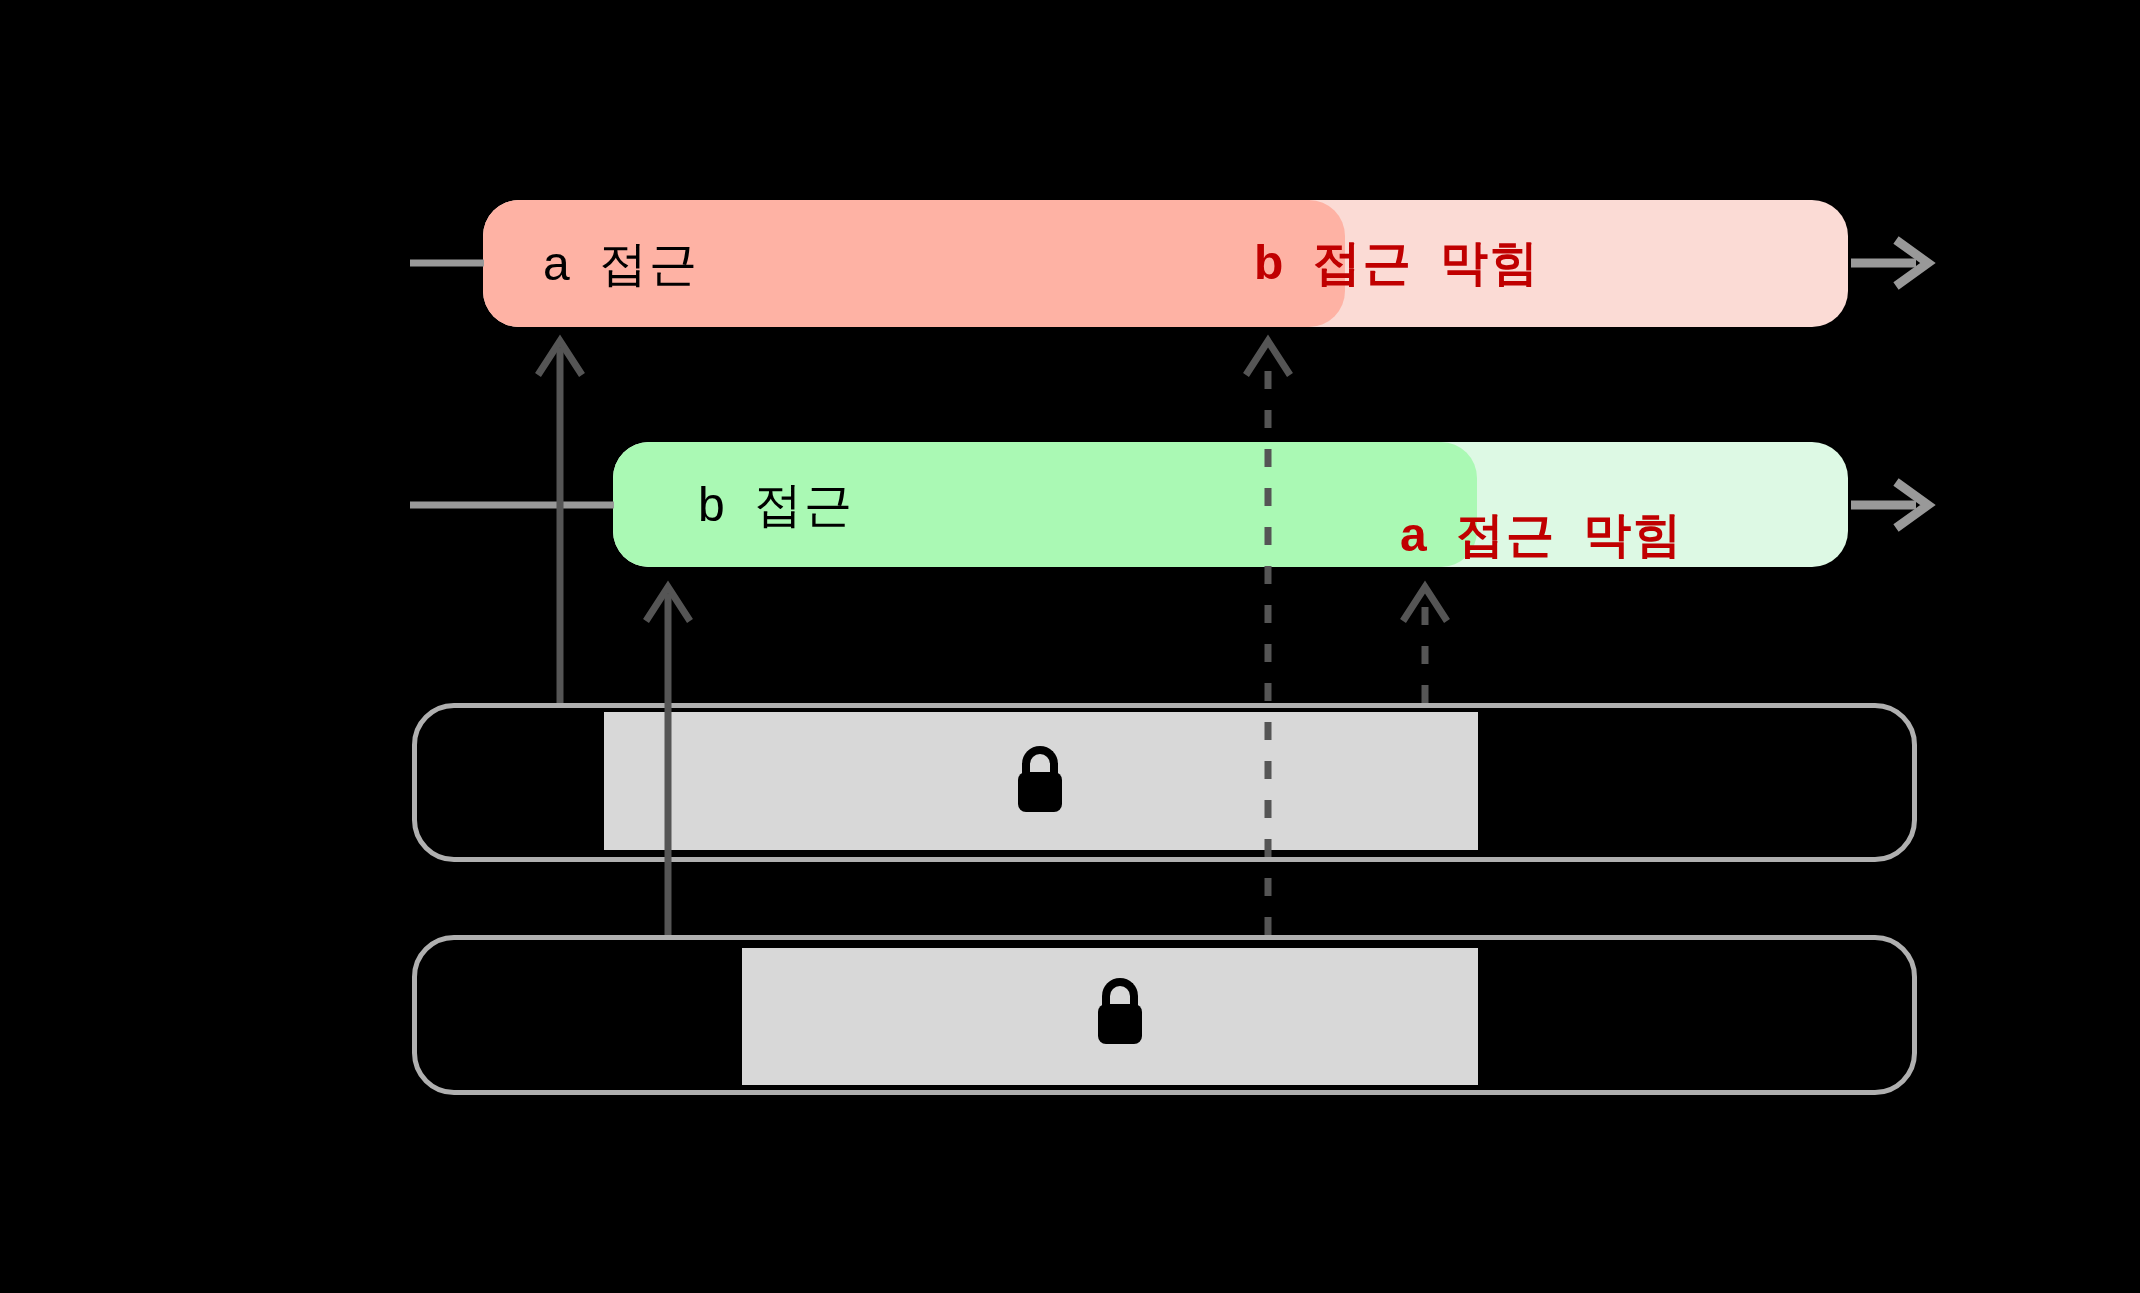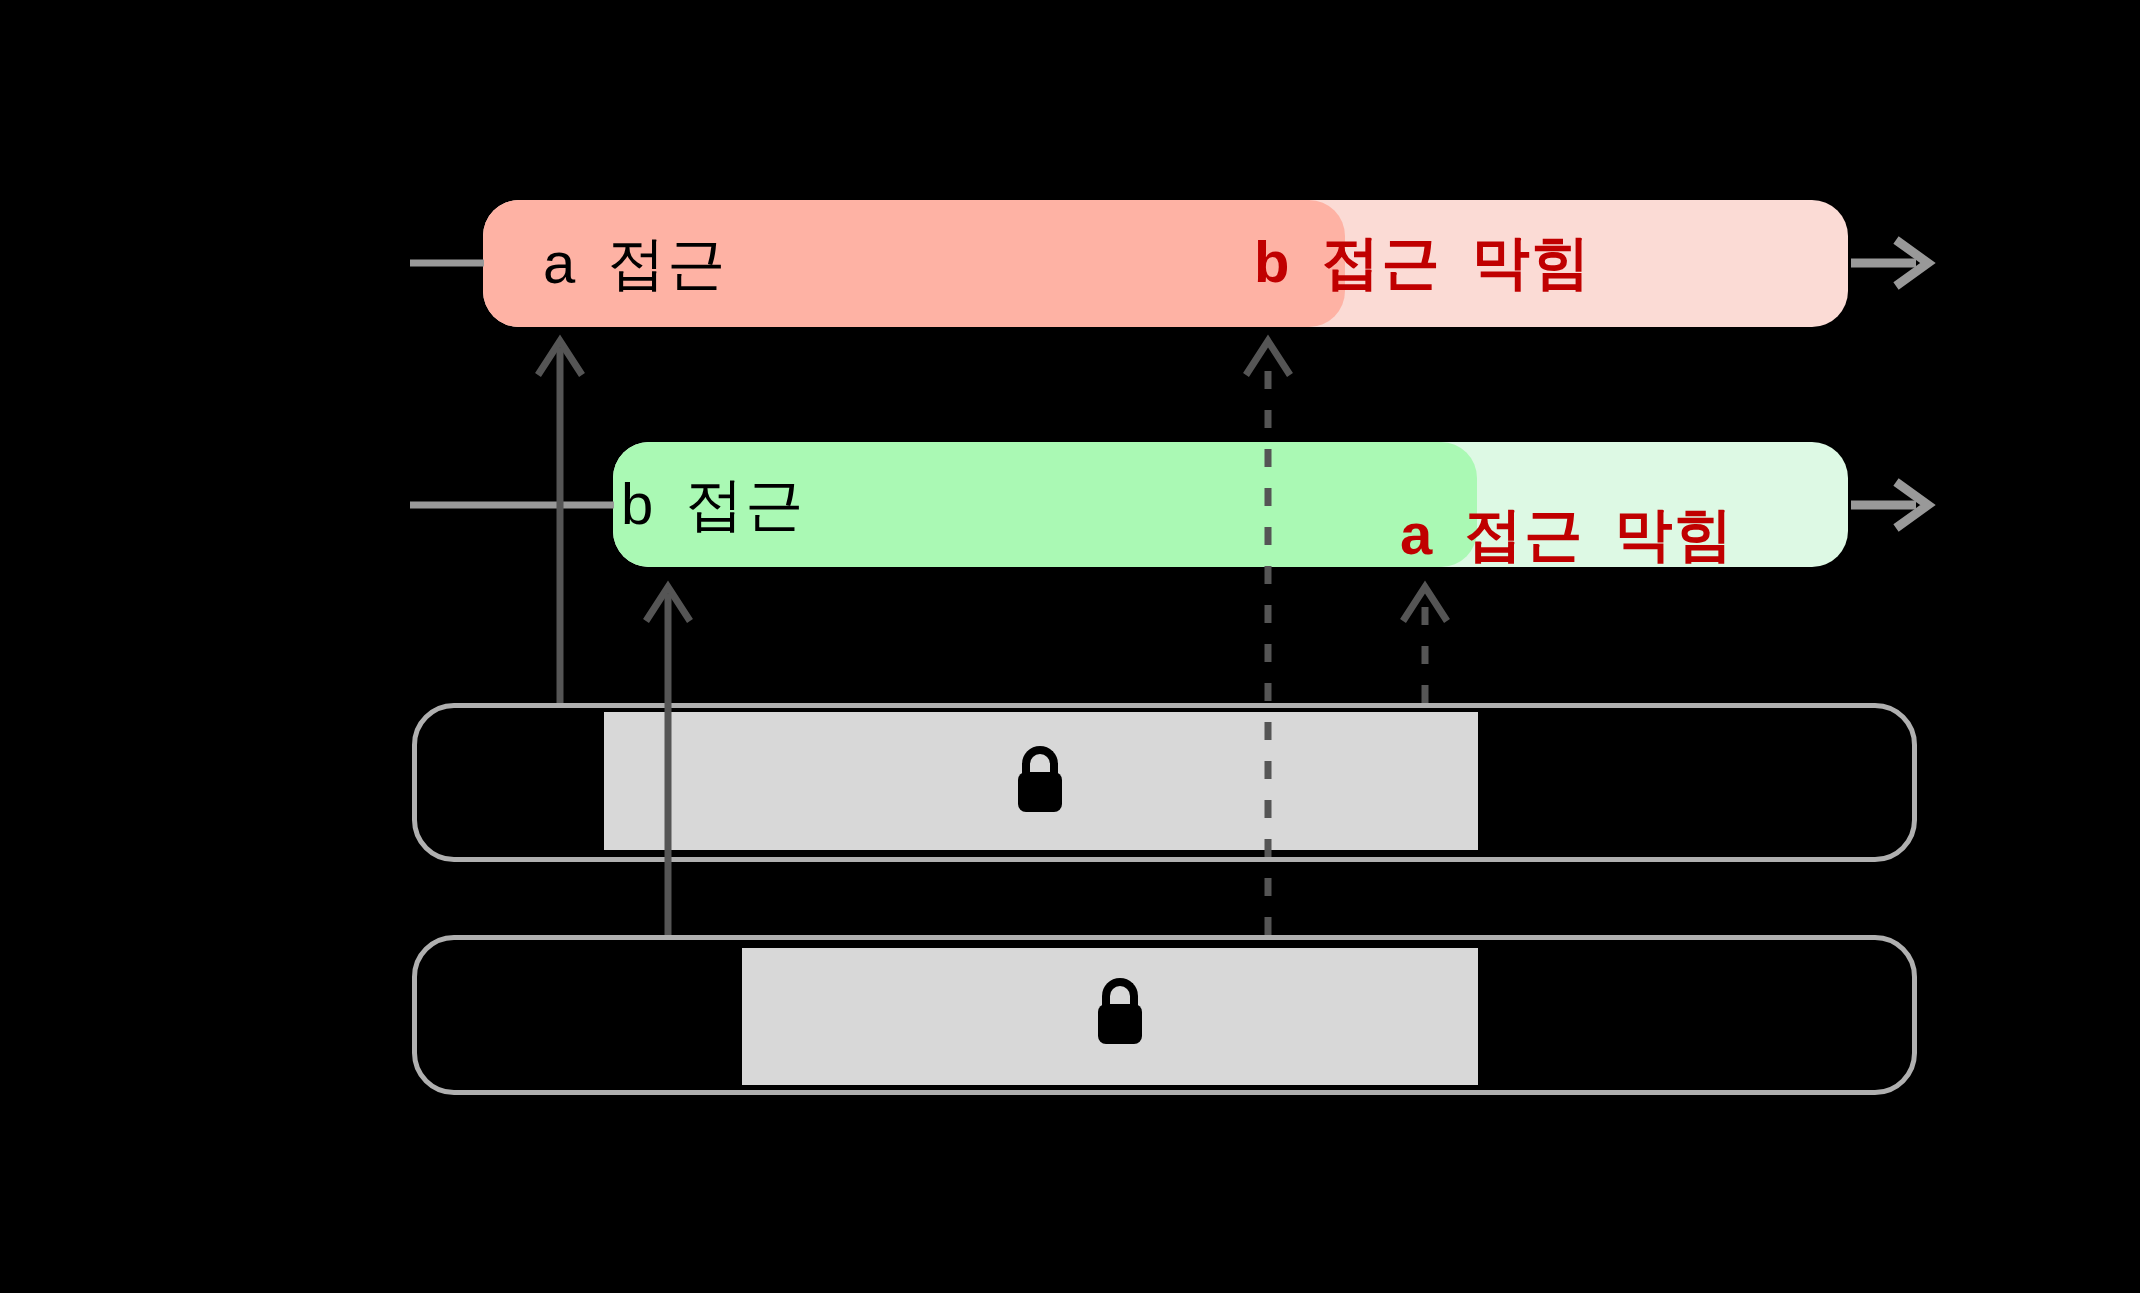--- a/index.html
+++ b/index.html
@@ -6,24 +6,24 @@
   body{width:2140px;height:1293px;position:relative;overflow:hidden;
        font-family:"Liberation Sans", sans-serif;}
   
   .bar{position:absolute;border-radius:36px;}
   .bar-a-light{left:483px;top:200px;width:1365px;height:127px;}
   .bar-a-dark {left:483px;top:200px;width:862px; height:127px;}
   .bar-b-light{left:613px;top:442px;width:1235px;height:125px;}
   .bar-b-dark {left:613px;top:442px;width:864px; height:125px;}
   
   .bar-label{position:absolute;display:flex;align-items:center;
-             font-size:58px;letter-spacing:2px;word-spacing:12px;white-space:nowrap;}
+             font-size:48px;letter-spacing:2px;word-spacing:12px;white-space:nowrap;}
   .lbl-a-access {left:543px; top:200px;height:127px;}
   .lbl-a-blocked{left:1254px;top:200px;height:126px;font-weight:bold;}
-  .lbl-b-access {left:621px; top:442px;height:125px;}
+  .lbl-b-access {left:698px; top:442px;height:125px;}
   .lbl-b-blocked{left:1400px;top:442px;height:125px;font-weight:bold;margin-top:30px;}
   
   .lock-box{position:absolute;left:412px;width:1505px;border-radius:42px;
             border-style:solid;border-width:5px;background:transparent;box-sizing:border-box;}
   .lock-box-1{top:703px;height:159px;}
   .lock-box-2{top:935px;height:160px;}
   .held{position:absolute;}
   .held-1{left:604px;top:712px;width:874px;height:138px;}
   .held-2{left:742px;top:948px;width:736px;height:137px;}
   

